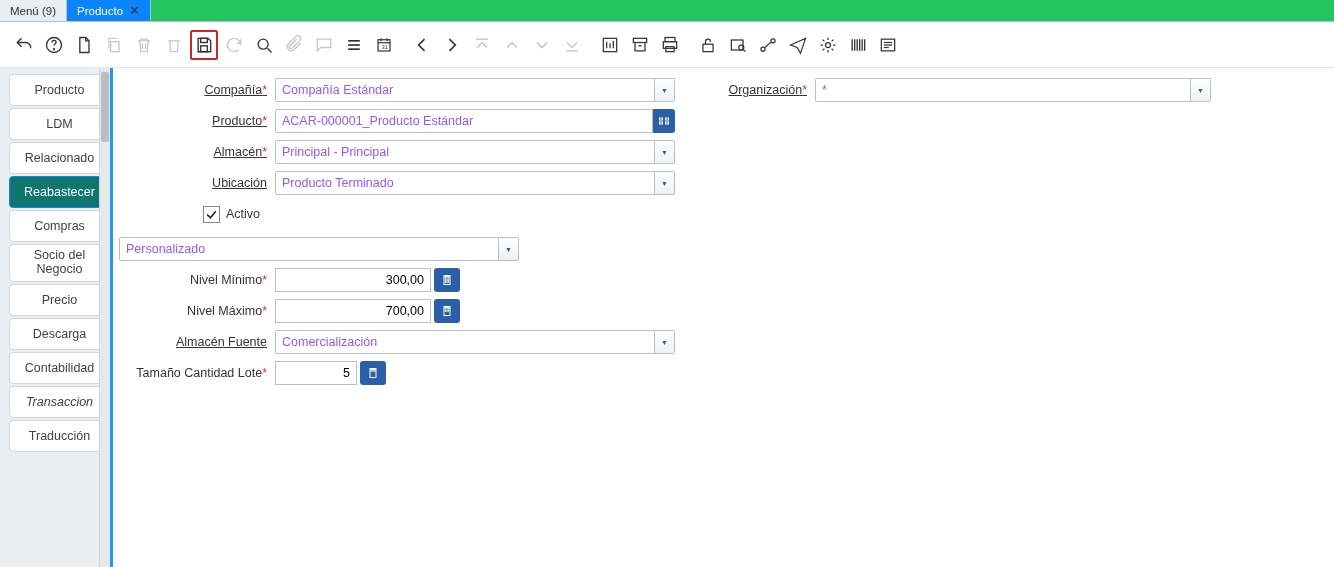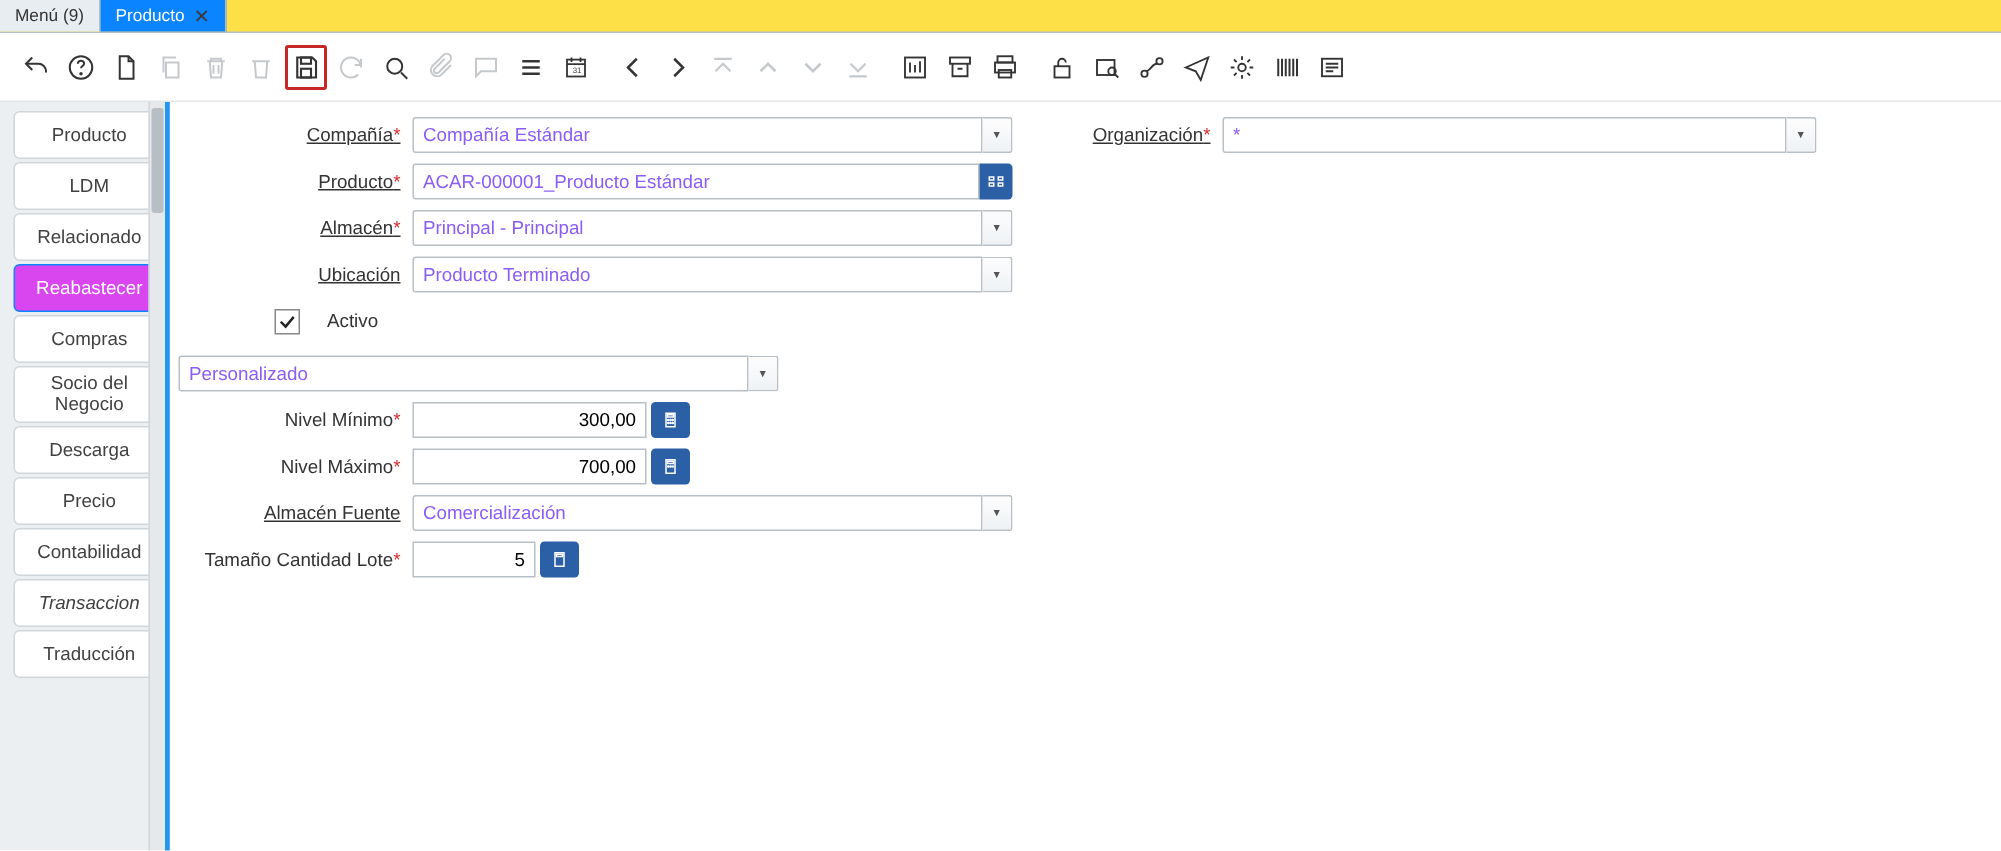--- a/index.html
+++ b/index.html
@@ -10,21 +10,21 @@
   color: #333;
   width: 1334px;
   height: 567px;
   overflow: hidden;
 }
 .app { display: flex; flex-direction: column; height: 100%; }
 
 
 .window-tabs {
   display: flex;
-  background: #fde047;
+  background: #22c55e;
   height: 22px;
   align-items: stretch;
   border-bottom: 1px solid #b6bfc6;
 }
 .window-tab {
   padding: 3px 10px;
   font-size: 11.5px;
   display: flex;
   align-items: center;
   gap: 6px;
@@ -97,21 +97,21 @@
   align-items: center;
   justify-content: center;
   padding: 0 4px;
   font-size: 12.5px;
   color: #414141;
   cursor: pointer;
   white-space: nowrap;
   overflow: hidden;
 }
 .vtab.tall { height: 38px; white-space: normal; text-align: center; line-height: 1.1; }
-.vtab.active { background: #d946ef; color: #fff; border-color: #0a84ff; }
+.vtab.active { background: #0f766e; color: #fff; border-color: #0a84ff; }
 .vtab.italic { font-style: italic; }
 .vtabs-wrap::after {
   content: "";
   position: absolute;
   right: -3px;
   top: 0;
   bottom: 0;
   width: 3px;
   background: #2196f3;
 }
@@ -223,22 +223,22 @@
   align-items: center;
   justify-content: center;
   border-radius: 3px;
   margin-left: 3px;
   cursor: pointer;
 }
 .num-ctrl .btn-blue svg { width: 12px; height: 14px; }
 .chk-row {
   display: flex;
   align-items: center;
-  gap: 18px;
-  margin-left: 64px;
+  gap: 6px;
+  margin-left: 84px;
   height: 24px;
 }
 .chk {
   width: 17px; height: 17px;
   border: 1px solid #888;
   display: flex;
   align-items: center;
   justify-content: center;
   background: #fff;
   cursor: pointer;
@@ -472,24 +472,24 @@
         <div class="vtab active">
             <span>Reabastecer</span>
           </div>
         <div class="vtab">
             <span>Compras</span>
           </div>
         <div class="vtab tall">
             <span>Socio del Negocio</span>
           </div>
         <div class="vtab">
+            <span>Precio</span>
+          </div>
+        <div class="vtab">
             <span>Descarga</span>
-          </div>
-        <div class="vtab">
-            <span>Precio</span>
           </div>
         <div class="vtab">
             <span>Contabilidad</span>
           </div>
         <div class="vtab italic">
             <span>Transaccion</span>
           </div>
         <div class="vtab">
             <span>Traducción</span>
           </div>

